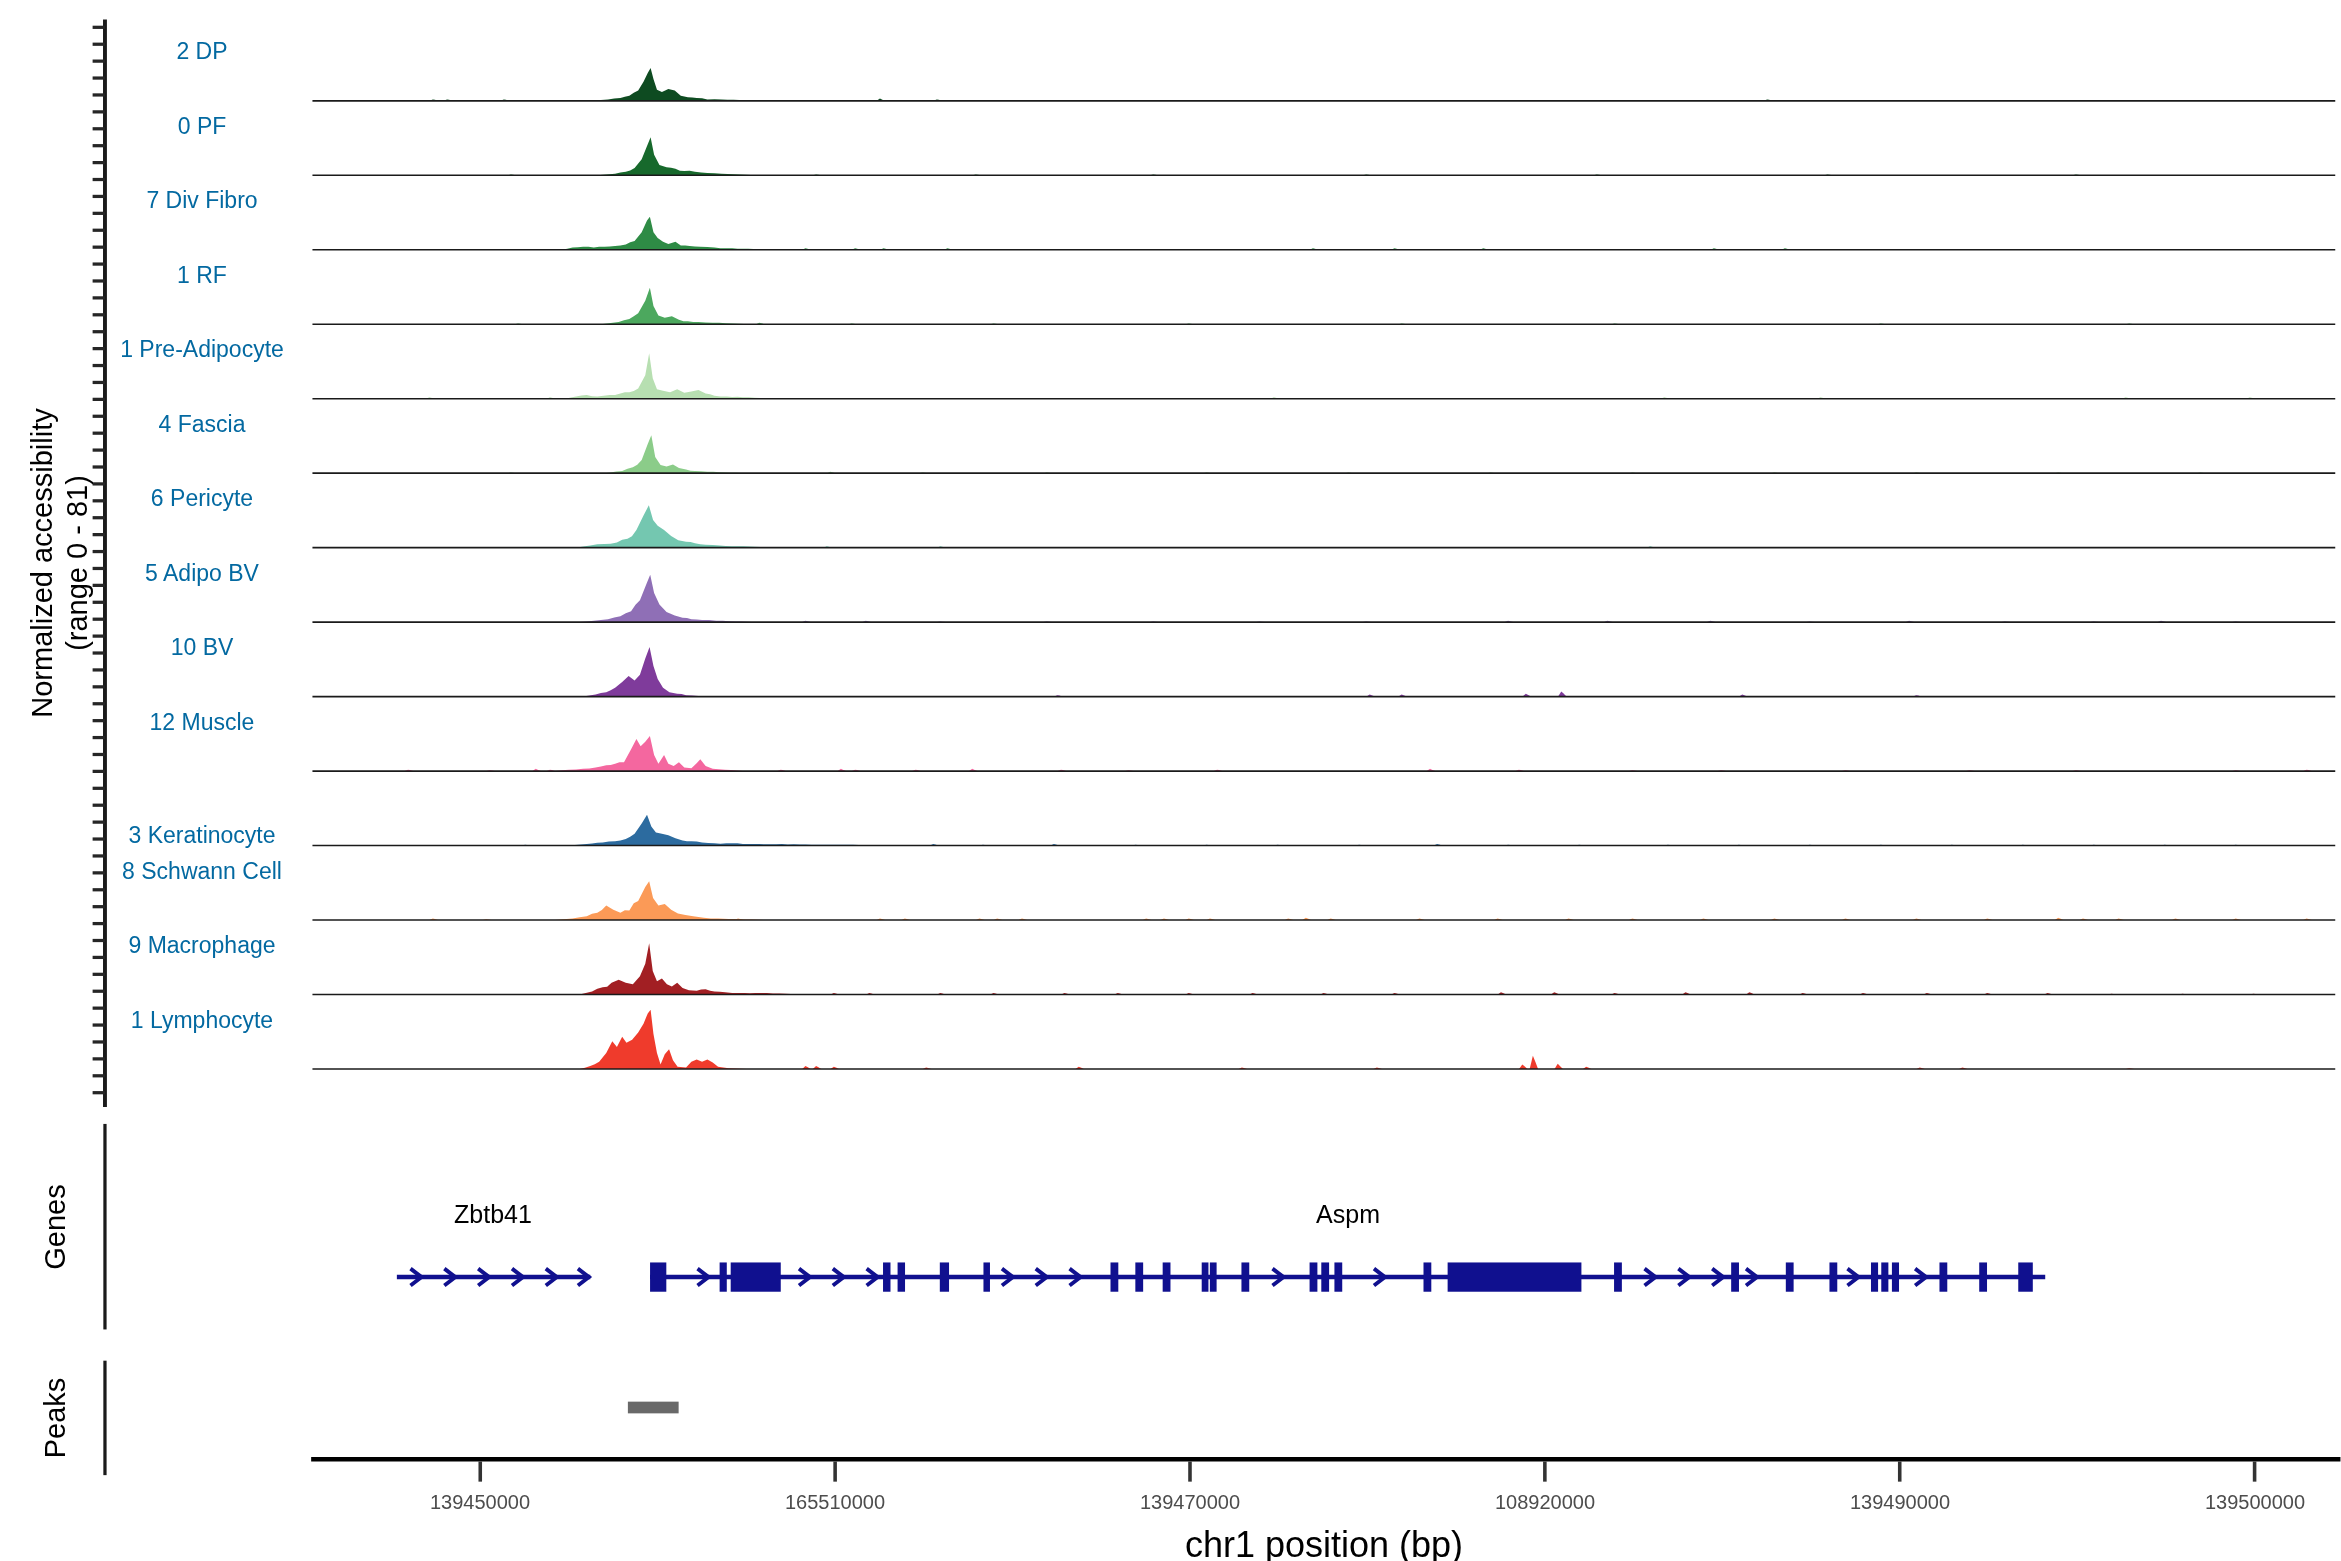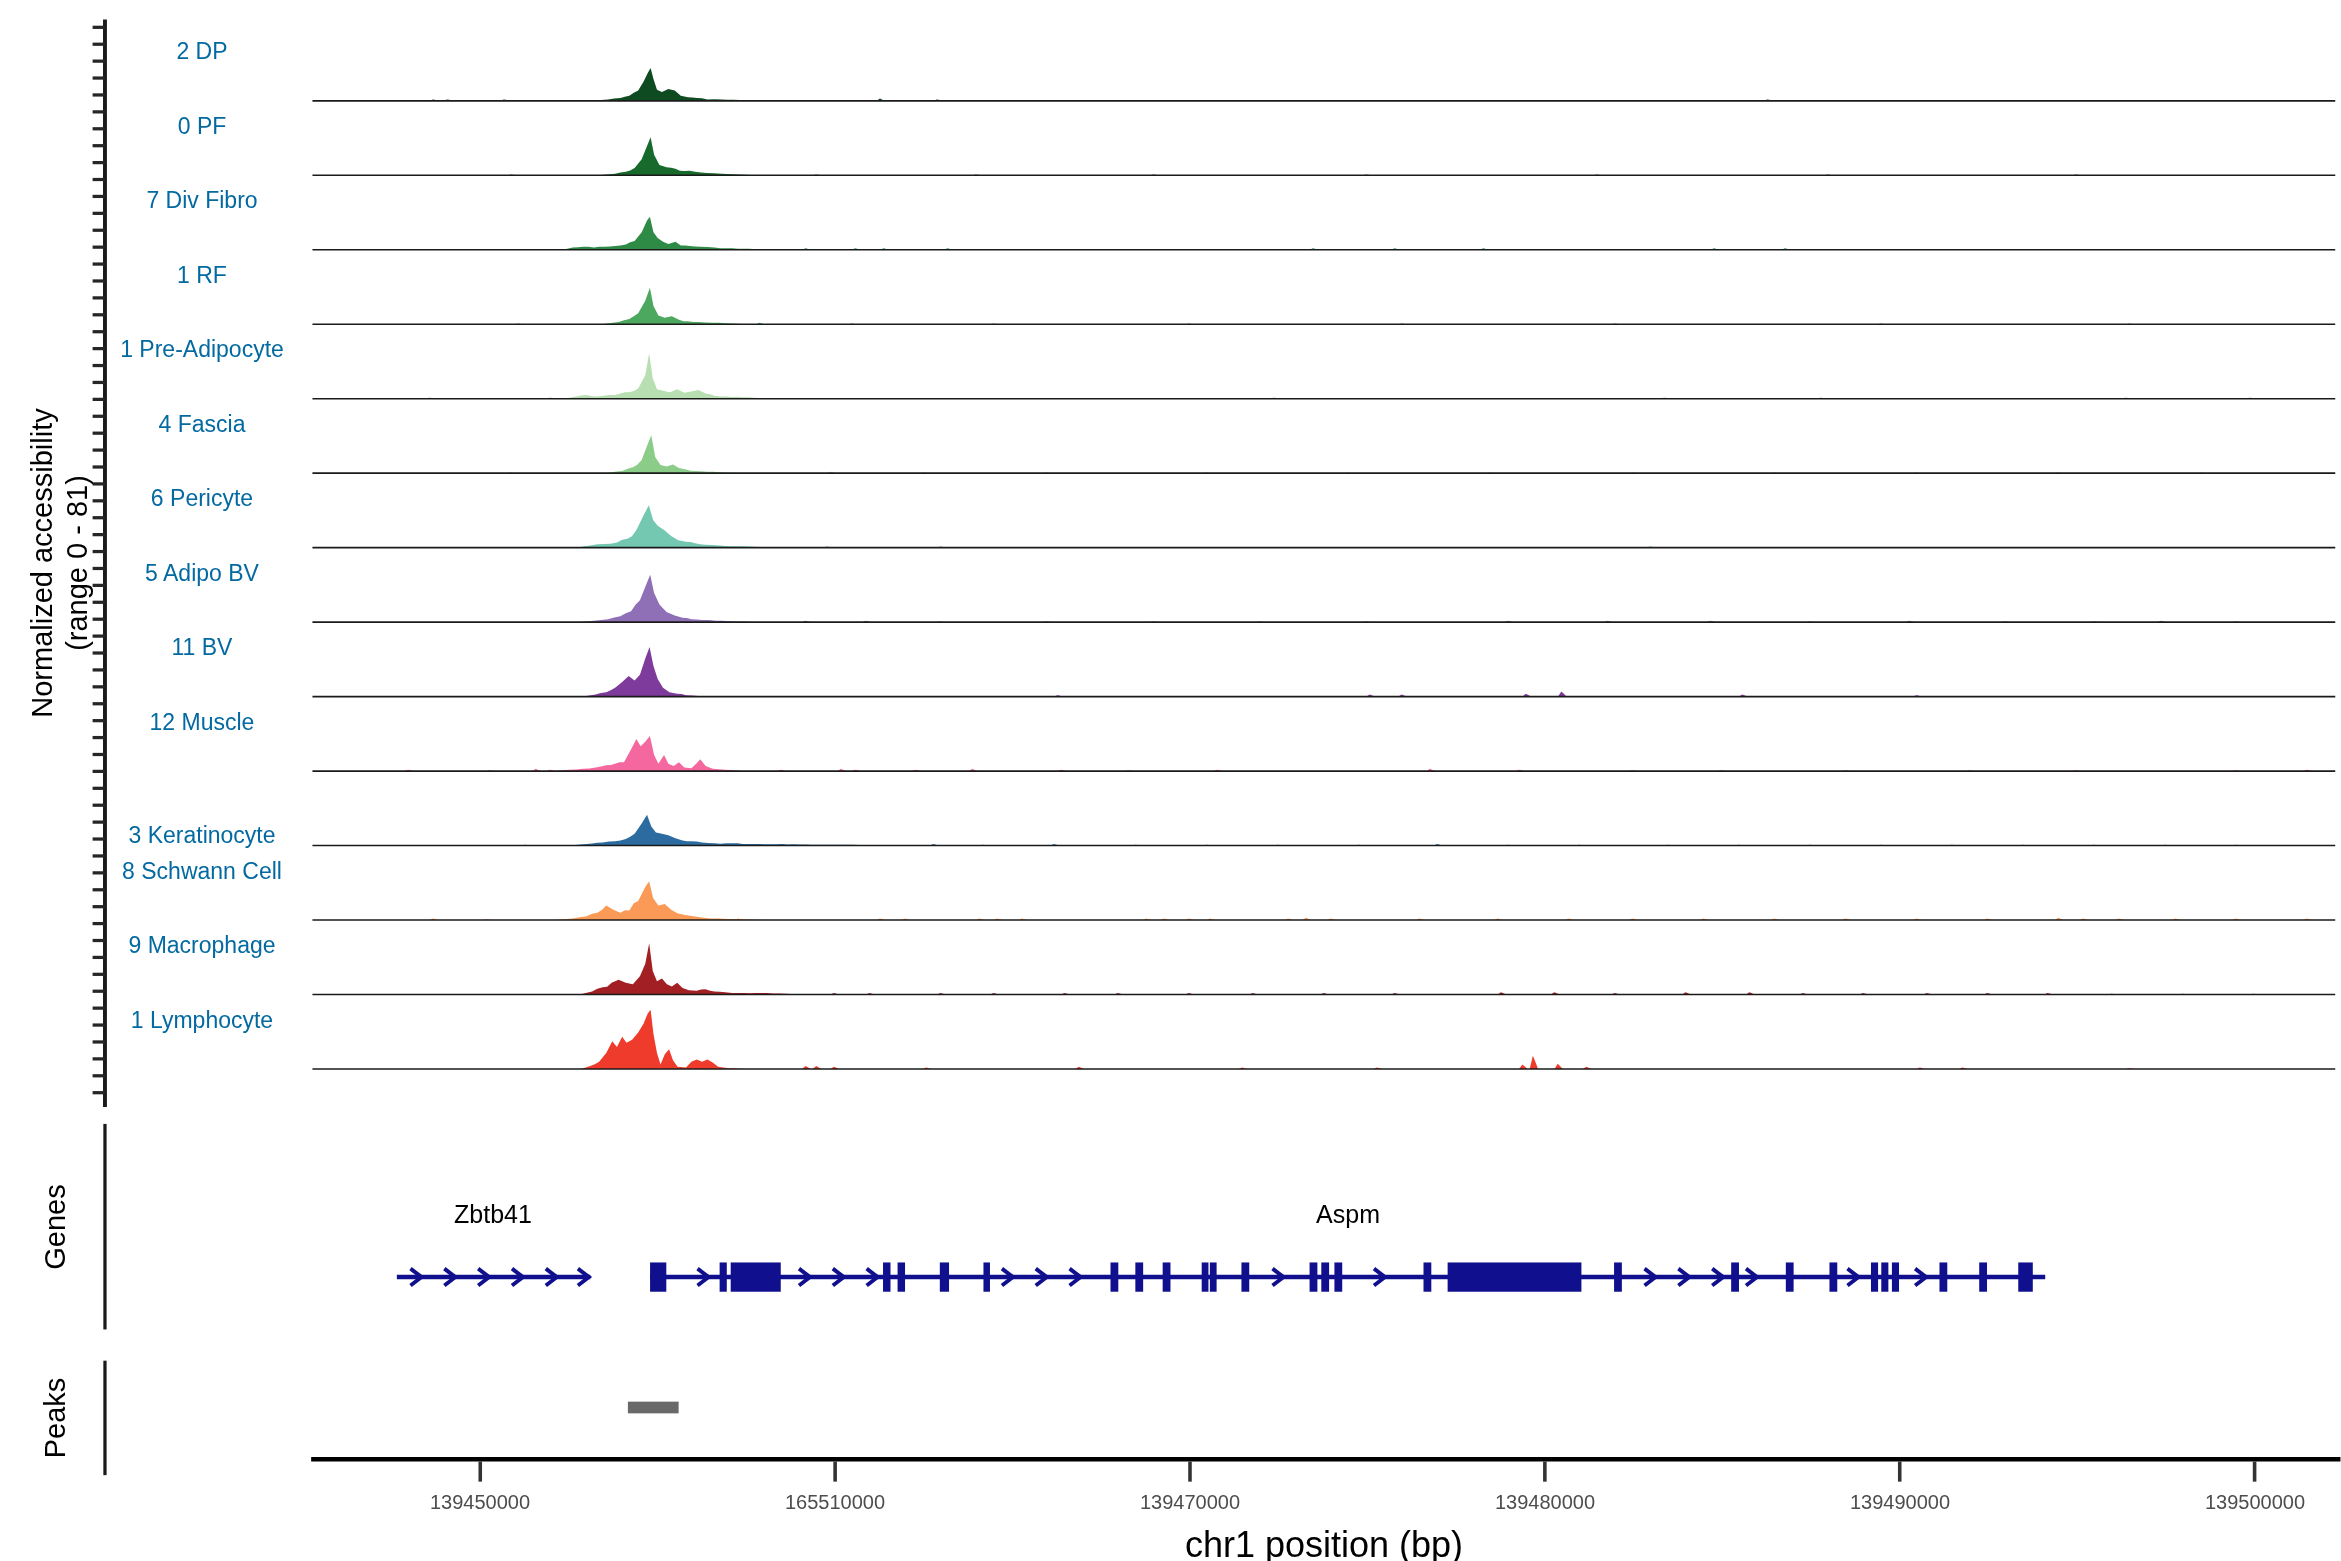--- a/index.html
+++ b/index.html
@@ -437,35 +437,35 @@
 
   <div id="track-labels">
       <div class="trackLabel" style="left: 85px; top: 36px;">2 DP</div>
       <div class="trackLabel" style="left: 85px; top: 111px;">0 PF</div>
       <div class="trackLabel" style="left: 85px; top: 185px;">7 Div Fibro</div>
       <div class="trackLabel" style="left: 85px; top: 260px;">1 RF</div>
       <div class="trackLabel" style="left: 85px; top: 334px;">1 Pre-Adipocyte</div>
       <div class="trackLabel" style="left: 85px; top: 409px;">4 Fascia</div>
       <div class="trackLabel" style="left: 85px; top: 483px;">6 Pericyte</div>
       <div class="trackLabel" style="left: 85px; top: 558px;">5 Adipo BV</div>
-      <div class="trackLabel" style="left: 85px; top: 632px;">11 BV</div>
+      <div class="trackLabel" style="left: 85px; top: 632px;">10 BV</div>
       <div class="trackLabel" style="left: 85px; top: 707px;">12 Muscle</div>
       <div class="trackLabel" style="left: 85px; top: 781px; margin-top: 39px;">3 Keratinocyte</div>
       <div class="trackLabel" style="left: 85px; top: 856px;">8 Schwann Cell</div>
       <div class="trackLabel" style="left: 85px; top: 930px;">9 Macrophage</div>
       <div class="trackLabel" style="left: 85px; top: 1005px;">1 Lymphocyte</div>
     </div>
   <div id="gene-labels">
       <div class="geneLabel" style="left: 493px; top: 1200px;">Zbtb41</div>
       <div class="geneLabel" style="left: 1348px; top: 1200px;">Aspm</div>
     </div>
   <div id="xticklabels">
       <div class="xtick" style="left: 480px; top: 1491px;">139450000</div>
       <div class="xtick" style="left: 835px; top: 1491px;">165510000</div>
       <div class="xtick" style="left: 1190px; top: 1491px;">139470000</div>
-      <div class="xtick" style="left: 1545px; top: 1491px;">139480000</div>
+      <div class="xtick" style="left: 1545px; top: 1491px;">108920000</div>
       <div class="xtick" style="left: 1900px; top: 1491px;">139490000</div>
       <div class="xtick" style="left: 2255px; top: 1491px;">139500000</div>
     </div>
 
   <div class="xlab" style="left:1324px;top:1524px;">chr1 position (bp)</div>
 </div>
 
 
 </body></html>

